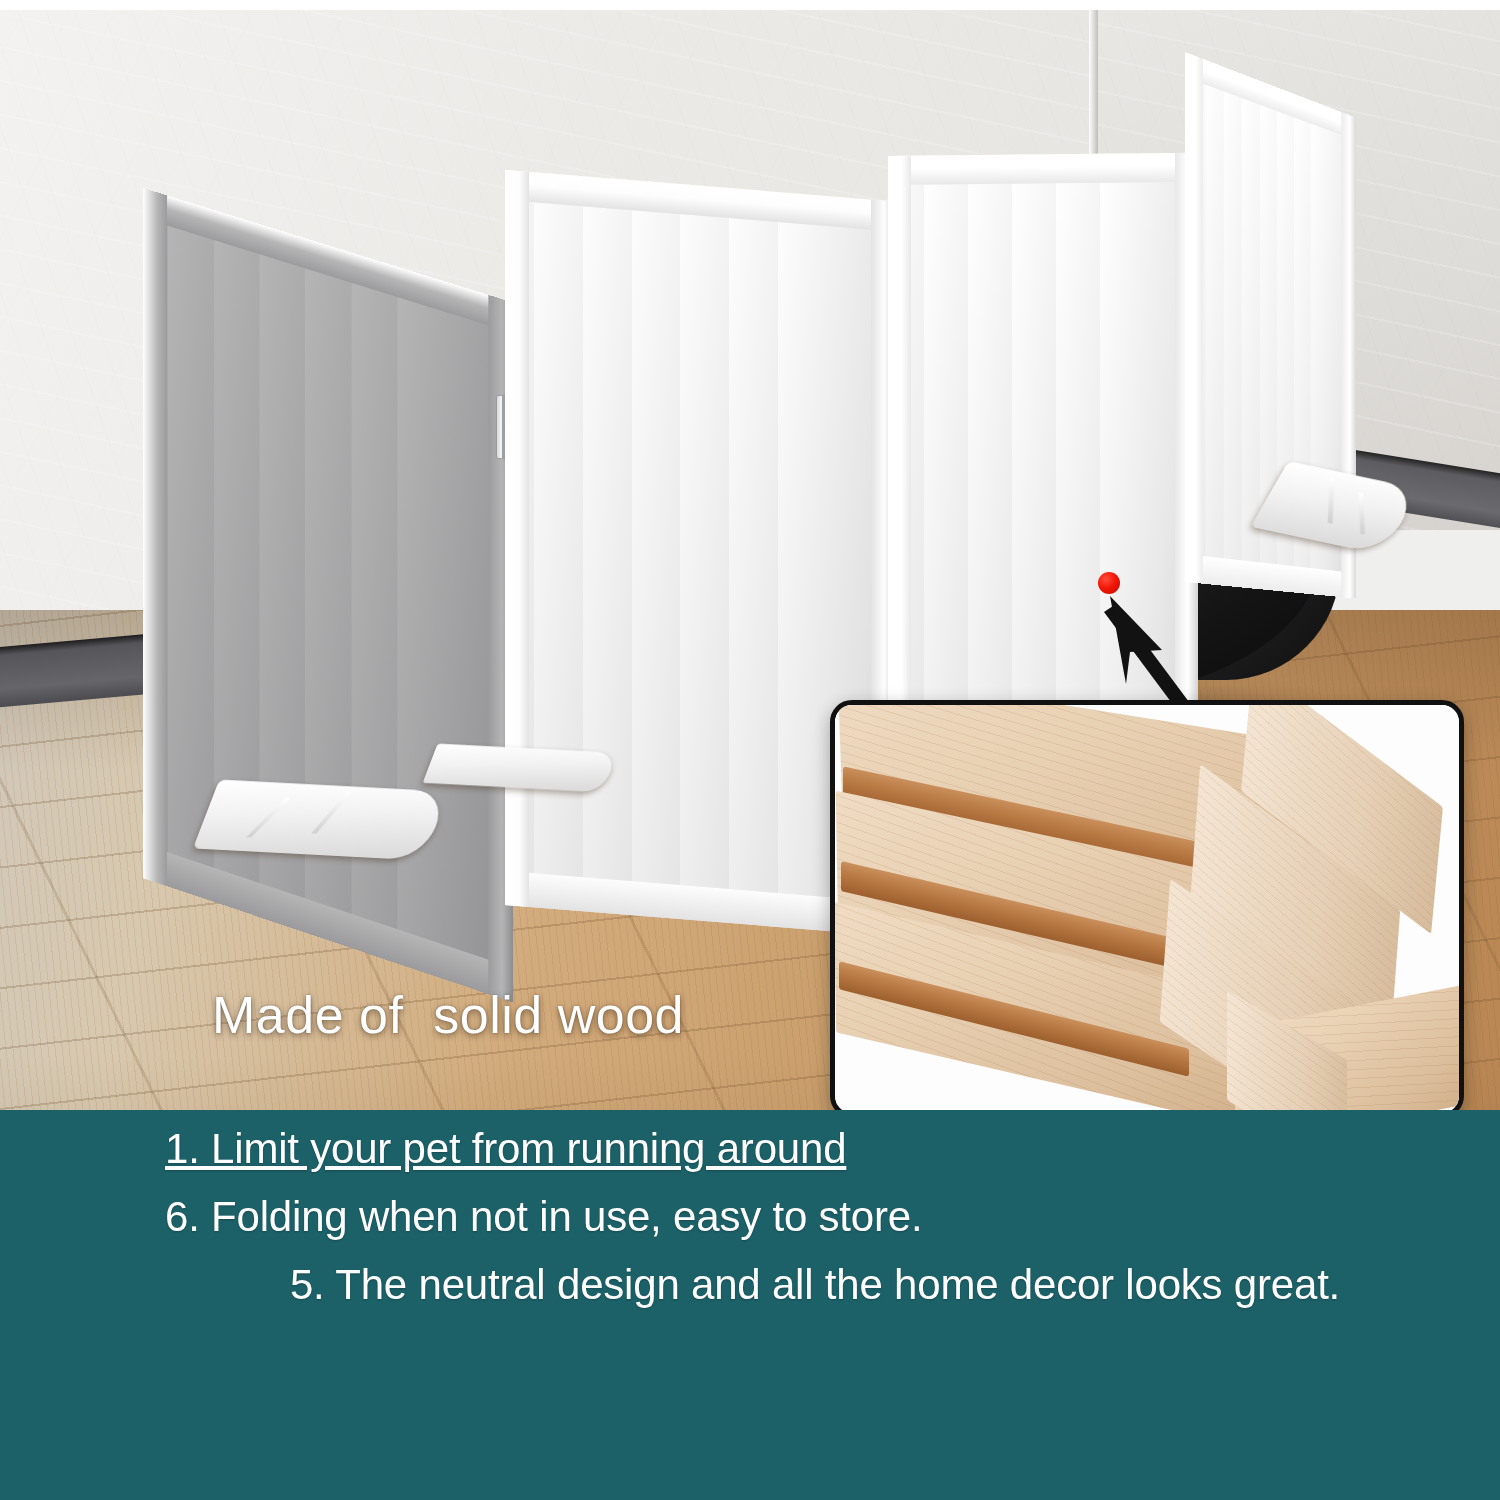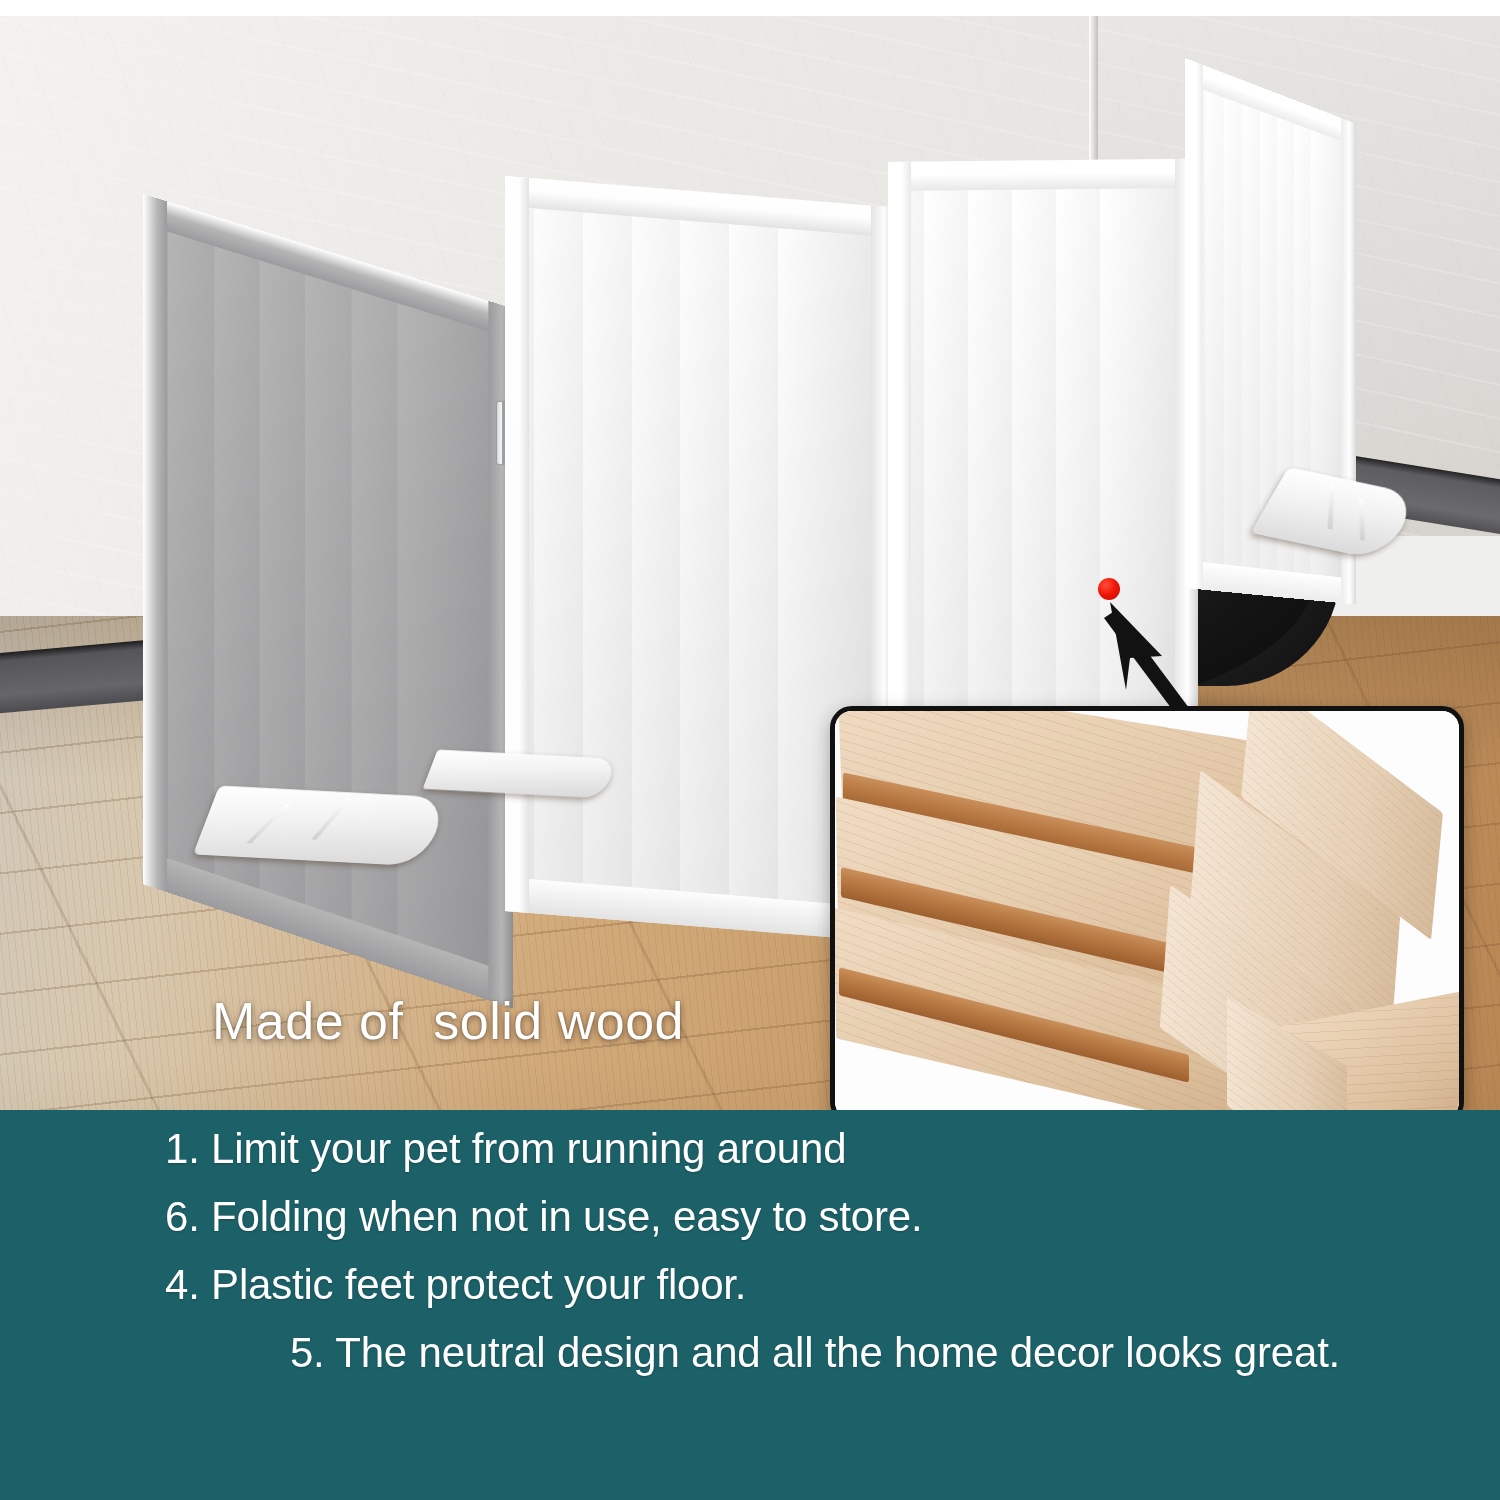--- a/index.html
+++ b/index.html
@@ -2,21 +2,21 @@
 <html><head>
 <meta charset="utf-8">
 <style>
   * { margin:0; padding:0; box-sizing:border-box; }
   html,body { width:1500px; height:1500px; background:#fff; }
   body { font-family:"Liberation Sans", sans-serif; overflow:hidden; }
 
   #stage { position:relative; width:1500px; height:1500px; overflow:hidden; }
 
   
-  .scene { position:absolute; left:0; top:16px; width:1500px; height:1110px; overflow:hidden; background:#efefee; }
+  .scene { position:absolute; left:0; top:10px; width:1500px; height:1110px; overflow:hidden; background:#efefee; }
 
   
   .wall-left  { position:absolute; left:0;    top:0; width:1100px; height:780px;
                 background:linear-gradient(110deg,#f3f2f0 0%,#eceae7 45%,#e6e4e1 100%); }
   .wall-right { position:absolute; left:1095px; top:0; width:405px; height:520px;
                 background:linear-gradient(160deg,#e9e7e4 0%,#dedcd8 60%,#d6d3cf 100%); }
   .wall-tex   { position:absolute; inset:0; opacity:.35;
                 background:
                   repeating-linear-gradient(71deg, rgba(0,0,0,.045) 0 1px, rgba(0,0,0,0) 1px 27px),
                   repeating-linear-gradient(-63deg, rgba(0,0,0,.03) 0 1px, rgba(0,0,0,0) 1px 41px),
@@ -295,20 +295,19 @@
             <div class="grain"></div>
           </div>
       </div>
     </div>
 
   </div>
 
   <div class="bullets">
     <div class="bullets-bg" style="background: rgb(28, 96, 104);"></div>
     <div class="bullet-list">
-      <div class="bullet" style="color: rgb(255, 255, 255);">1. Limit your pet from running around</div>
+      <div class="bullet" style="color: rgb(255, 255, 255); text-decoration: underline;">1. Limit your pet from running around</div>
       <div class="bullet" style="color: rgb(255, 255, 255);">6. Folding when not in use, easy to store.</div>
-      <div class="bullet" style="color: rgb(255, 255, 255);">4. Plastic feet protect your floor.</div>
       <div class="bullet" style="color: rgb(255, 255, 255); text-align: center;">5. The neutral design and all the home decor looks great.</div>
     </div>
   </div>
 
 </div>
 
 </body></html>

